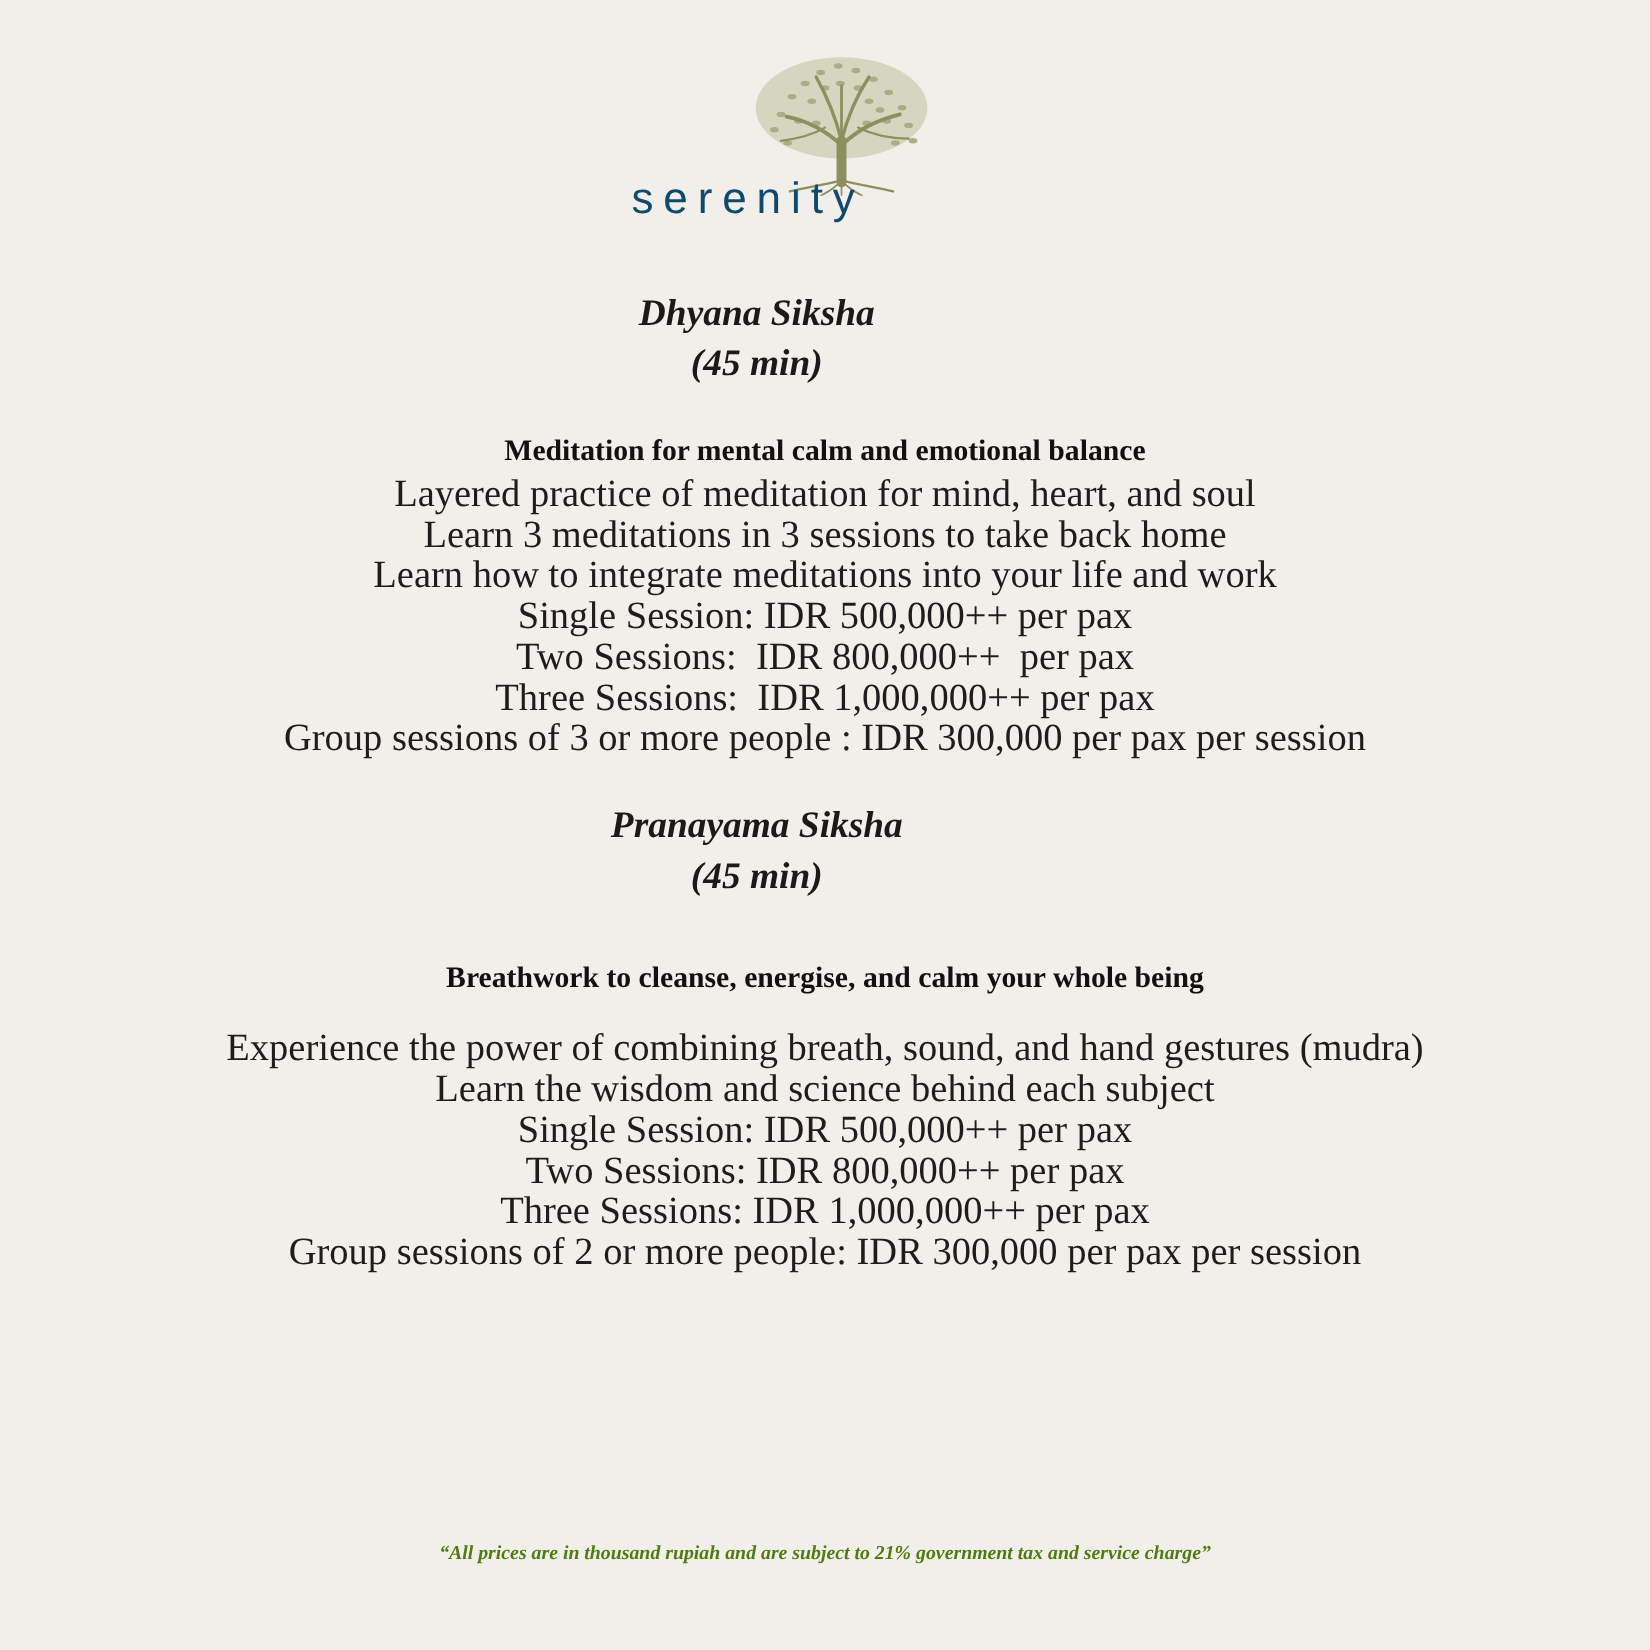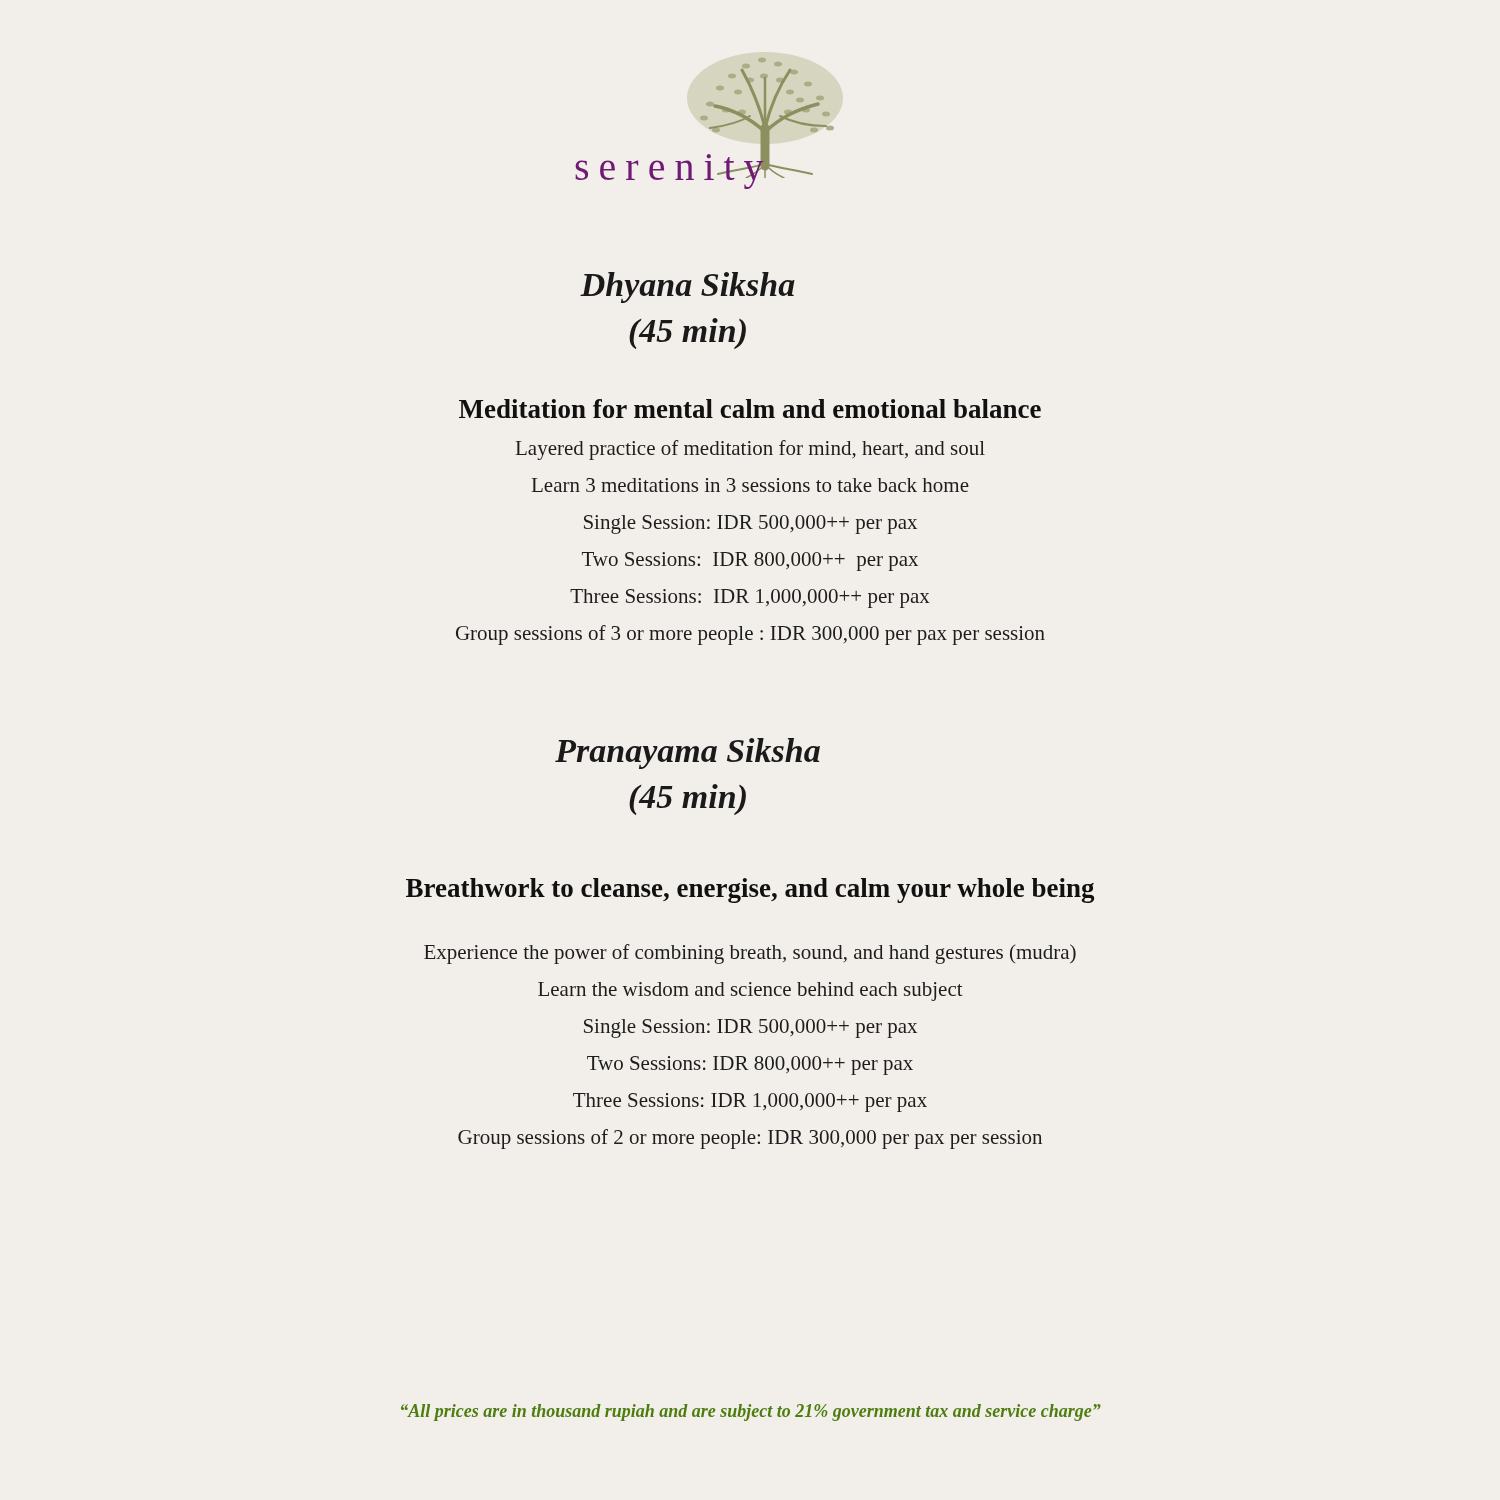--- a/index.html
+++ b/index.html
@@ -18,25 +18,25 @@
     .logo {
       position: absolute;
       left: 570px;
       top: 48px;
       width: 290px;
       height: 130px;
     }
     .logo-word {
       position: absolute;
       left: 4px;
-      top: 99px;
-      font-family: Liberation Serif, serif;
+      top: 113px;
+      font-family: Liberation Sans, sans-serif;
       font-size: 40px;
       letter-spacing: 9px;
-      color: #701a75;
+      color: #0c4a6e;
       line-height: 1;
     }
     .logo-tree {
       position: absolute;
       left: 110px;
       top: 0;
       width: 170px;
       height: 130px;
     }
     .section-title {
@@ -58,21 +58,21 @@
       font-weight: bold;
       font-size: 27px;
       color: #111;
       margin-top: 13px;
     }
     .lines {
       position: absolute;
       left: 0;
       width: 1500px;
       text-align: center;
-      font-size: 21px;
+      font-size: 35px;
       line-height: 37px;
       color: #1d1d1d;
     }
     .lines div {
       white-space: pre;
     }
     .footnote {
       position: absolute;
       left: 0;
       width: 1500px;
@@ -134,20 +134,21 @@
   </svg>
   <div class="logo-word">serenity</div>
 </div>
 
 <div class="section-title" style="top: 262px;">Dhyana Siksha</div>
 <div class="section-title" style="top: 308px;">(45 min)</div>
 <div class="subtitle" style="top: 381px;">Meditation  for mental calm and emotional balance</div>
 <div class="lines" style="top: 430px;">
   <div>Layered practice of meditation for mind, heart, and soul</div>
   <div>Learn 3 meditations in 3 sessions to take back home</div>
+  <div>Learn how to integrate meditations into your life and work</div>
   <div>Single Session: IDR 500,000++ per pax</div>
   <div>Two Sessions:  IDR 800,000++  per pax</div>
   <div>Three Sessions:  IDR 1,000,000++ per pax</div>
   <div>Group sessions of 3 or more people : IDR 300,000 per pax per session</div>
 </div>
 
 <div class="section-title" style="top: 728px;">Pranayama Siksha</div>
 <div class="section-title" style="top: 774px;">(45 min)</div>
 <div class="subtitle" style="top: 860px;">Breathwork to cleanse, energise, and calm your whole being</div>
 <div class="lines" style="top: 934px;">

